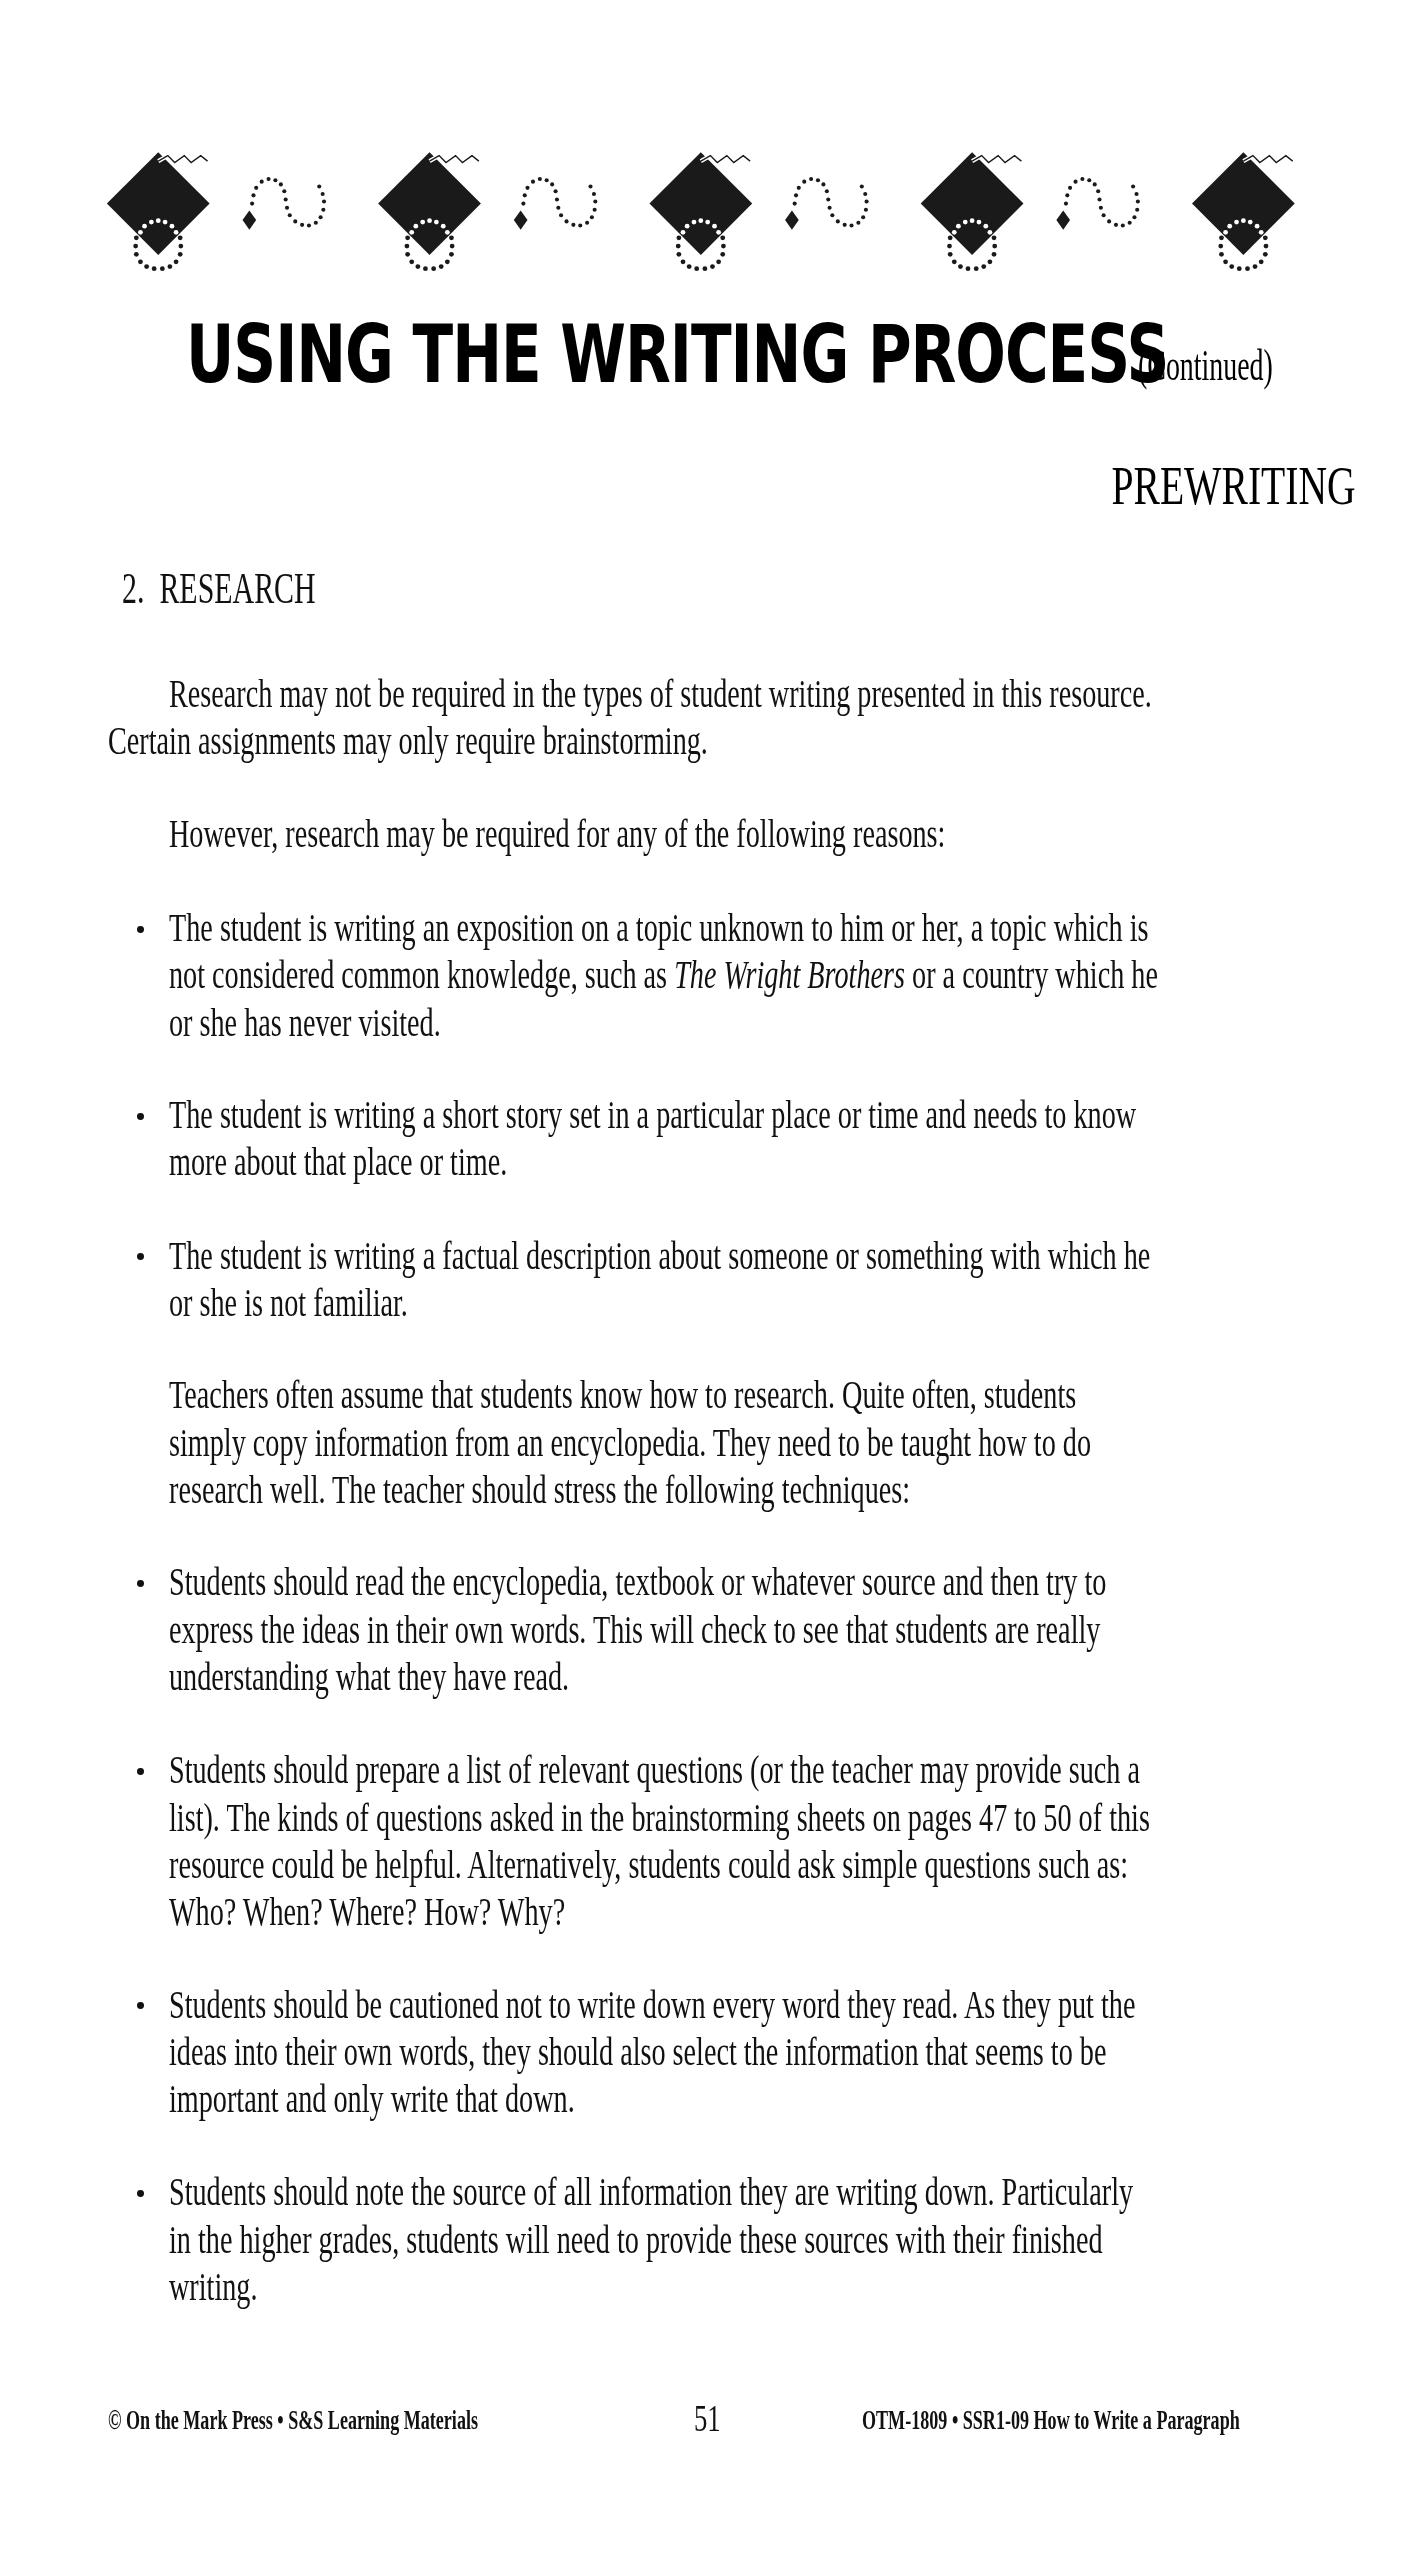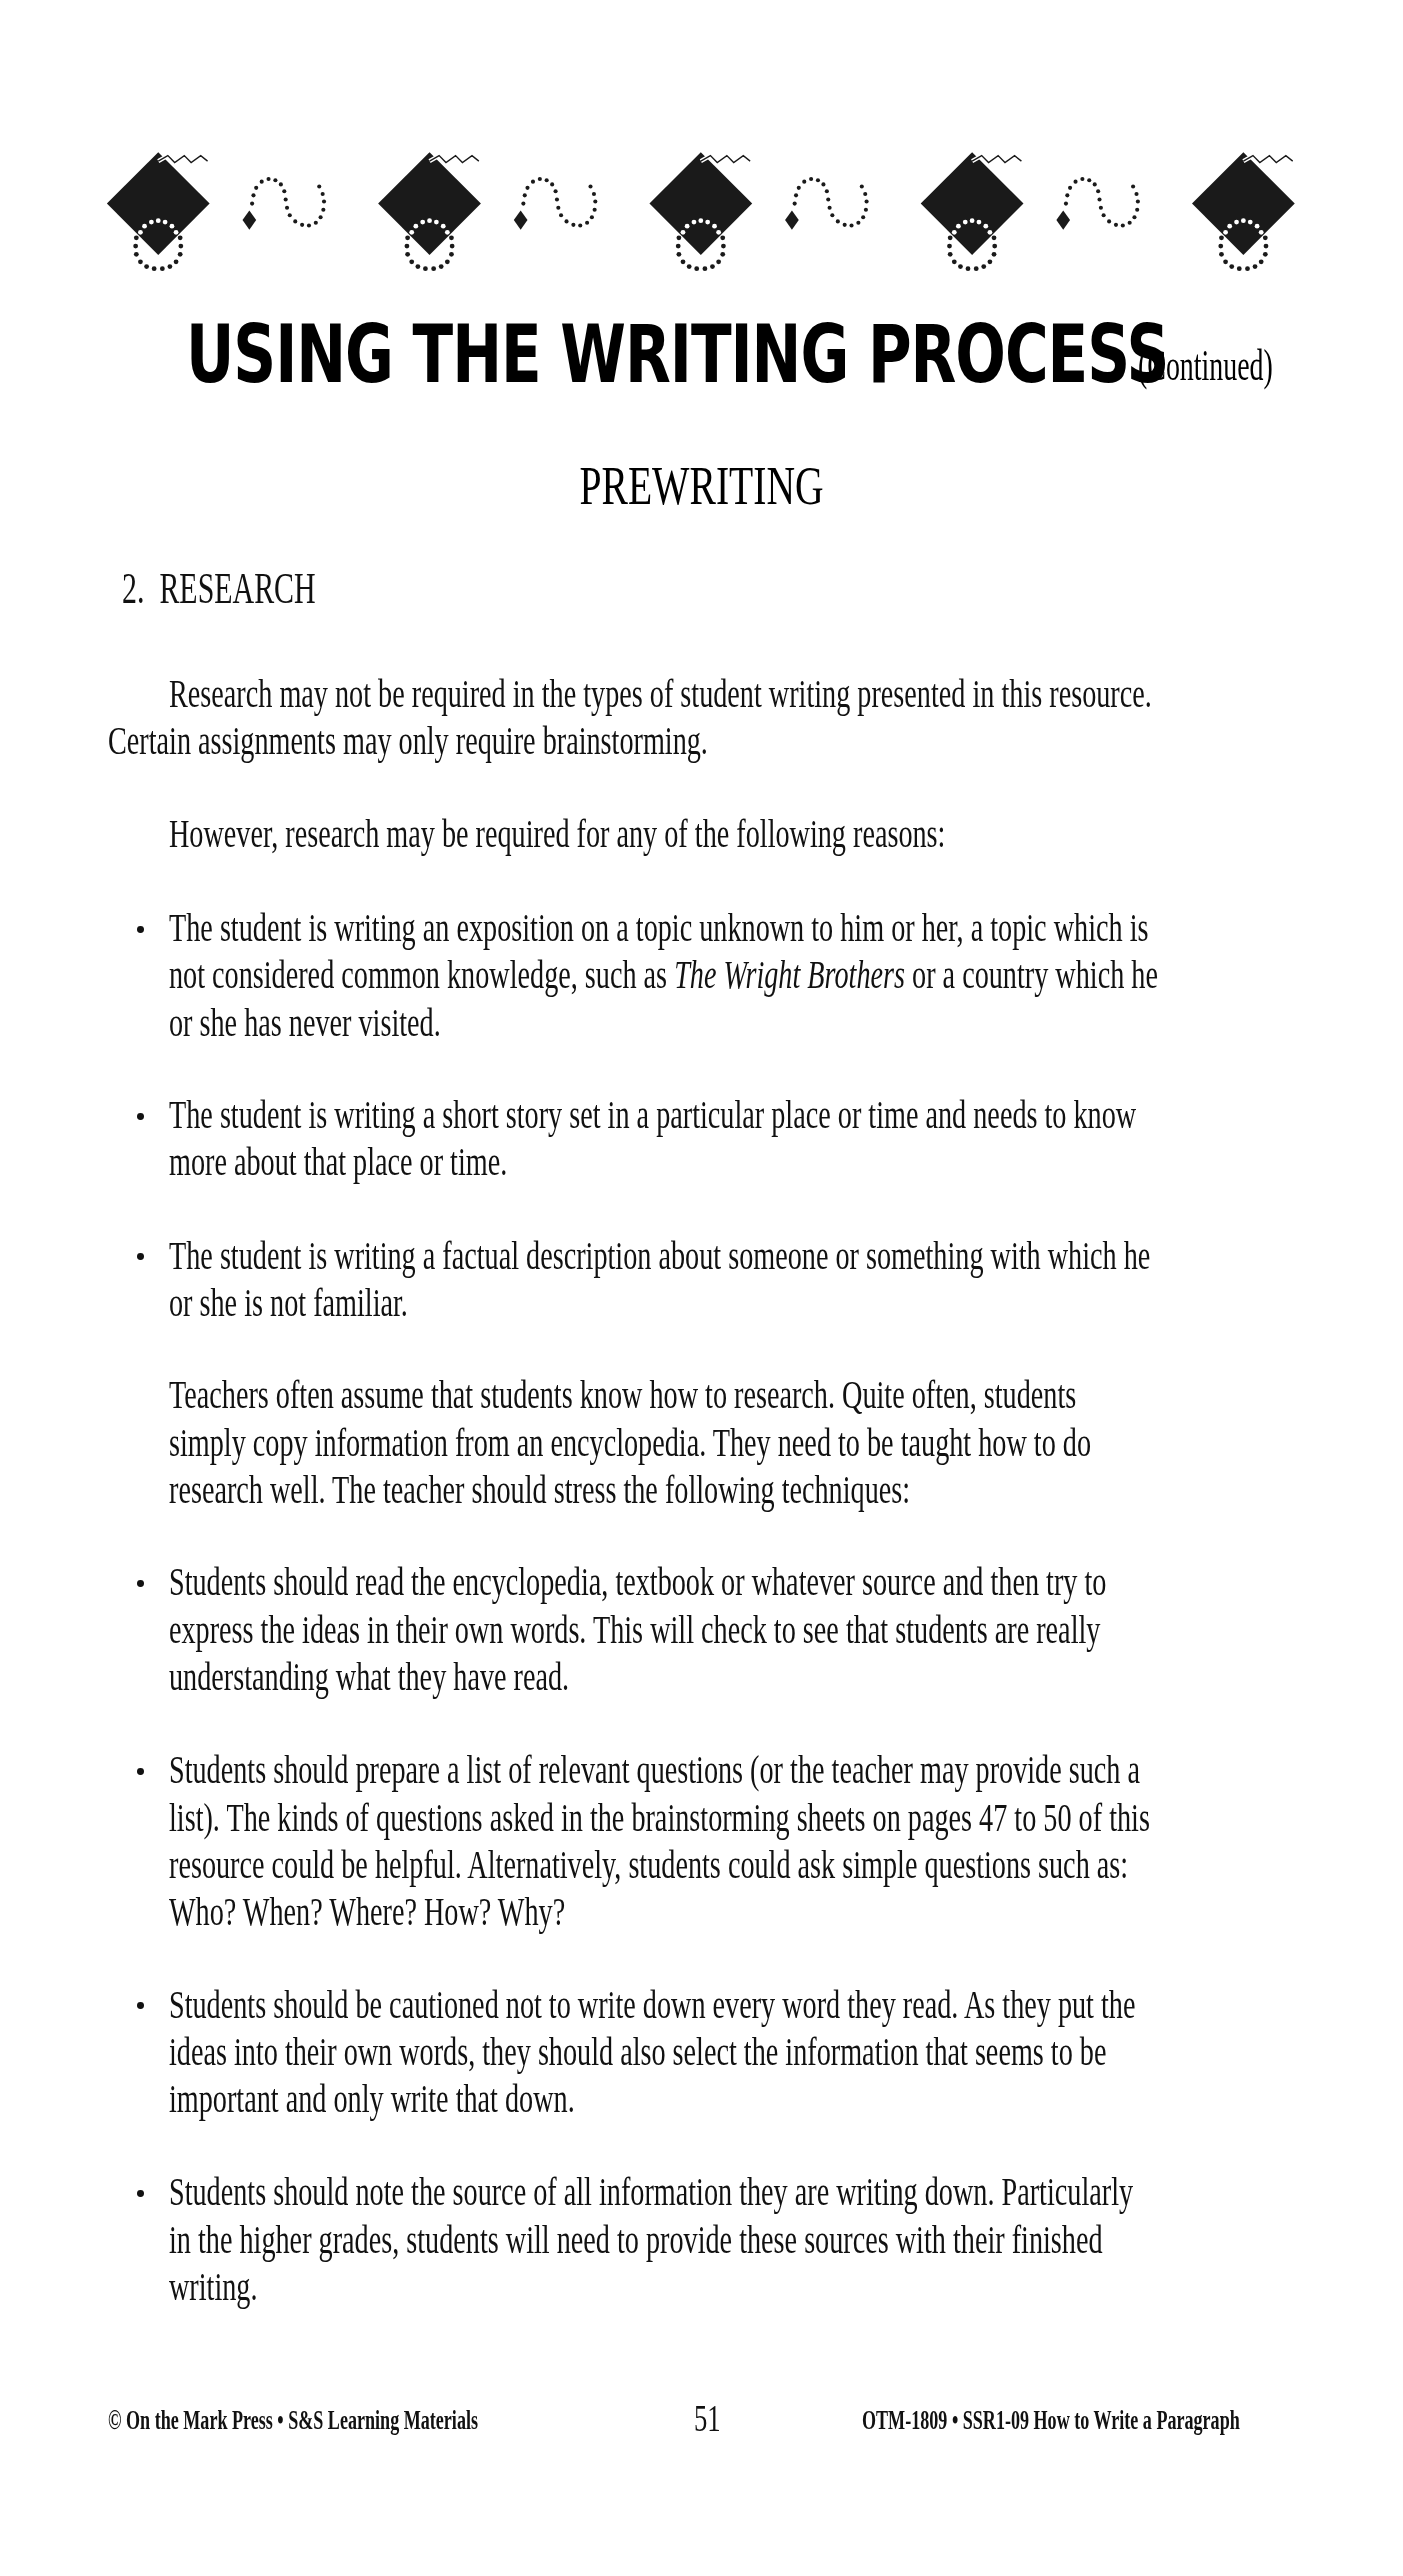--- a/index.html
+++ b/index.html
@@ -17,21 +17,21 @@
     font-family: "DejaVu Sans", sans-serif; font-weight: bold;
     font-size: 81px; line-height: 75px; letter-spacing: -1.4px;
     transform: scaleX(0.735); transform-origin: left top; white-space: nowrap; color: #000;
   }
   .title-sub {
     position: absolute; left: 1138px; top: 26px;
     font-family: "Liberation Serif", serif; font-size: 45px; line-height: 45px;
     transform: scaleX(0.62); transform-origin: left top; white-space: nowrap; color: #000;
   }
   .subtitle {
-    position: absolute; left: 0; top: 458px; width: 1403px; text-align: center;
+    position: absolute; left: 0; top: 458px; width: 1403px; text-align: right;
     font-family: "Liberation Serif", serif; font-size: 55px; line-height: 55px; color: #000; text-decoration: underline;
   }
   .subtitle span { display: inline-block; transform: scaleX(0.72); transform-origin: center top; }
 
   
   .ln {
     position: absolute; white-space: nowrap;
     font-family: "Liberation Serif", serif; font-size: 40px; line-height: 40px; color: #111;
     transform-origin: left top;
   }

